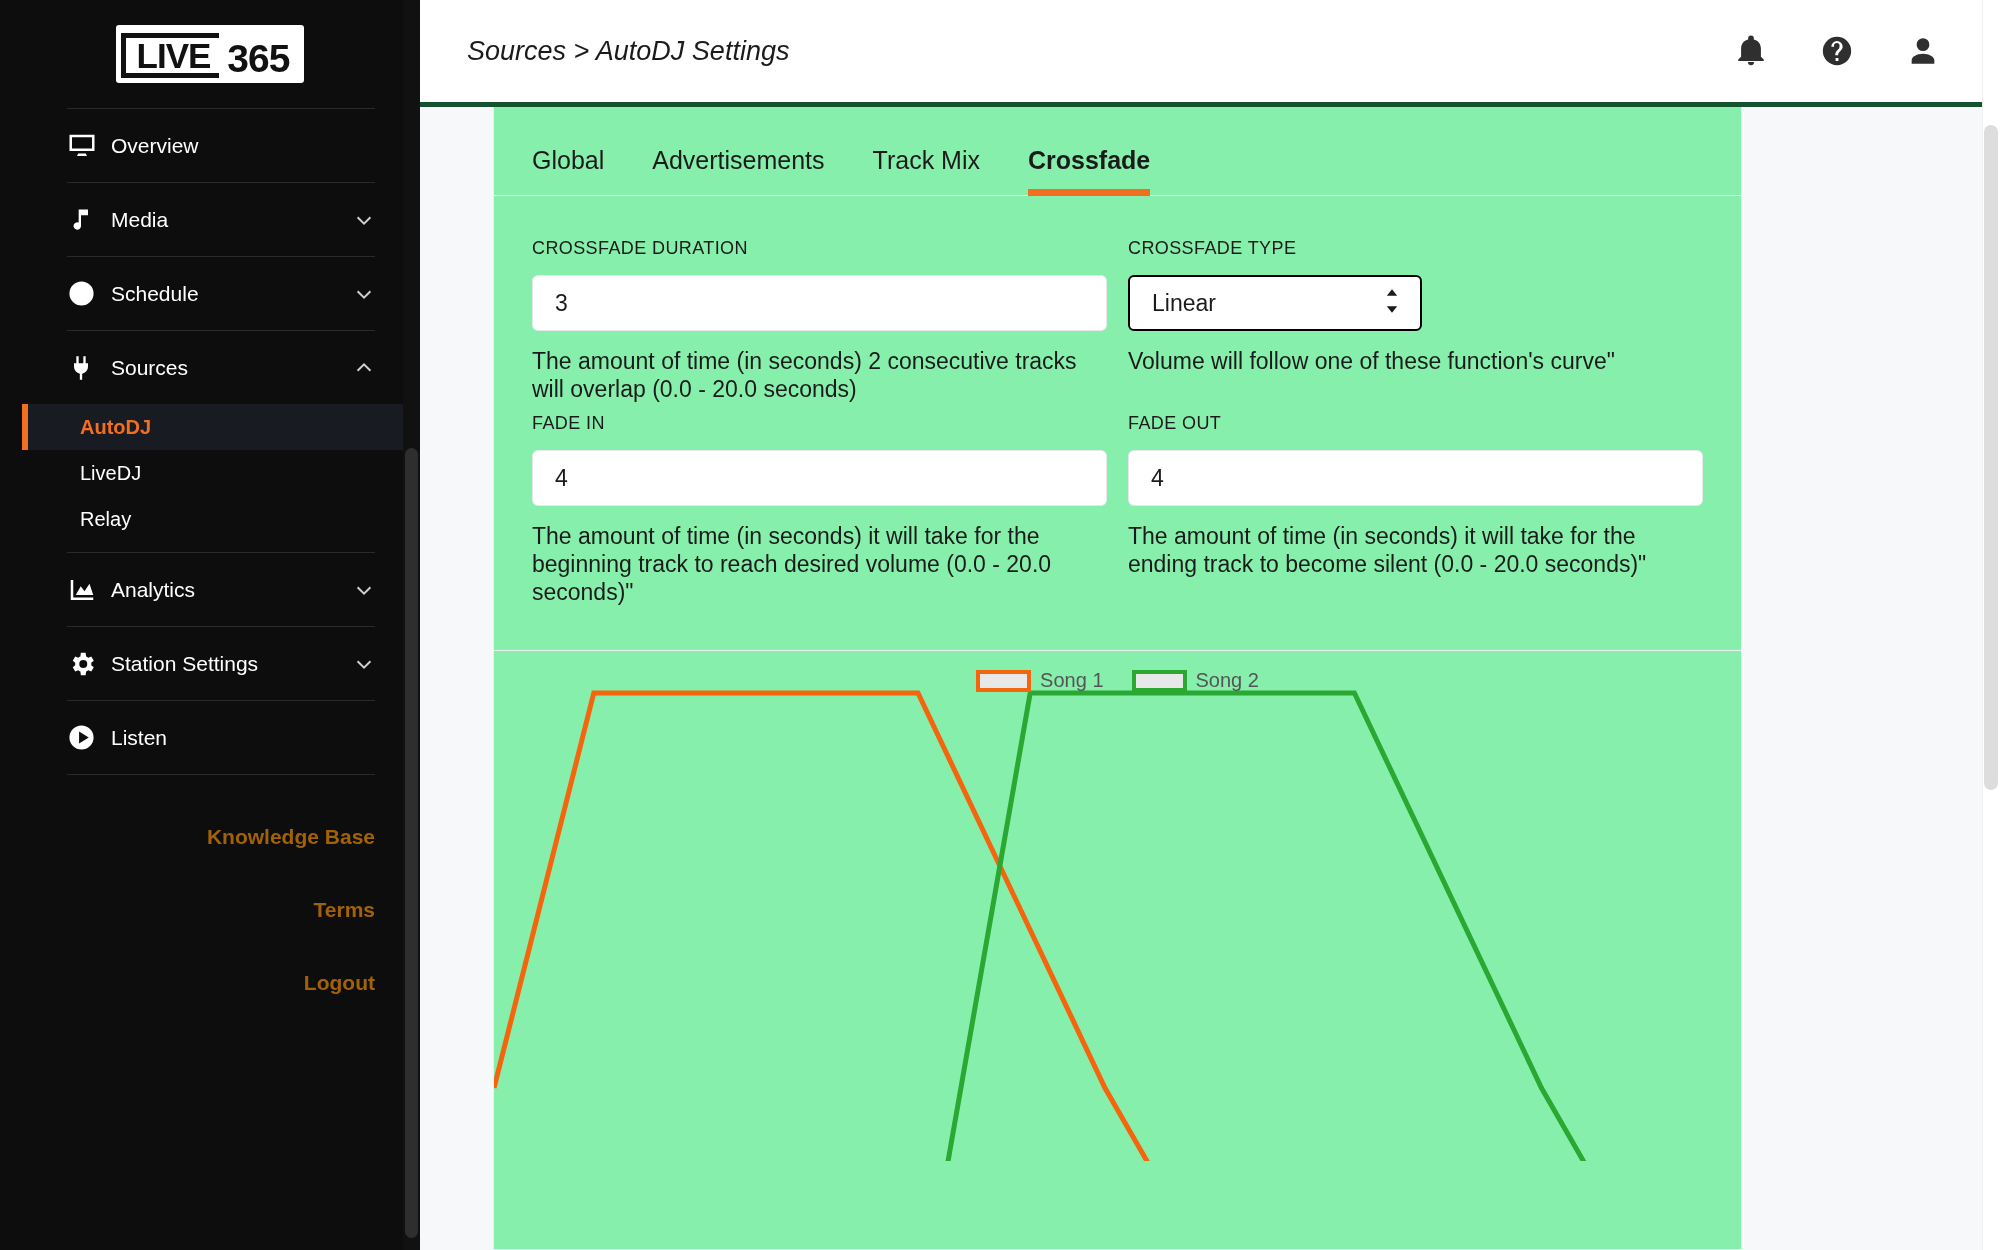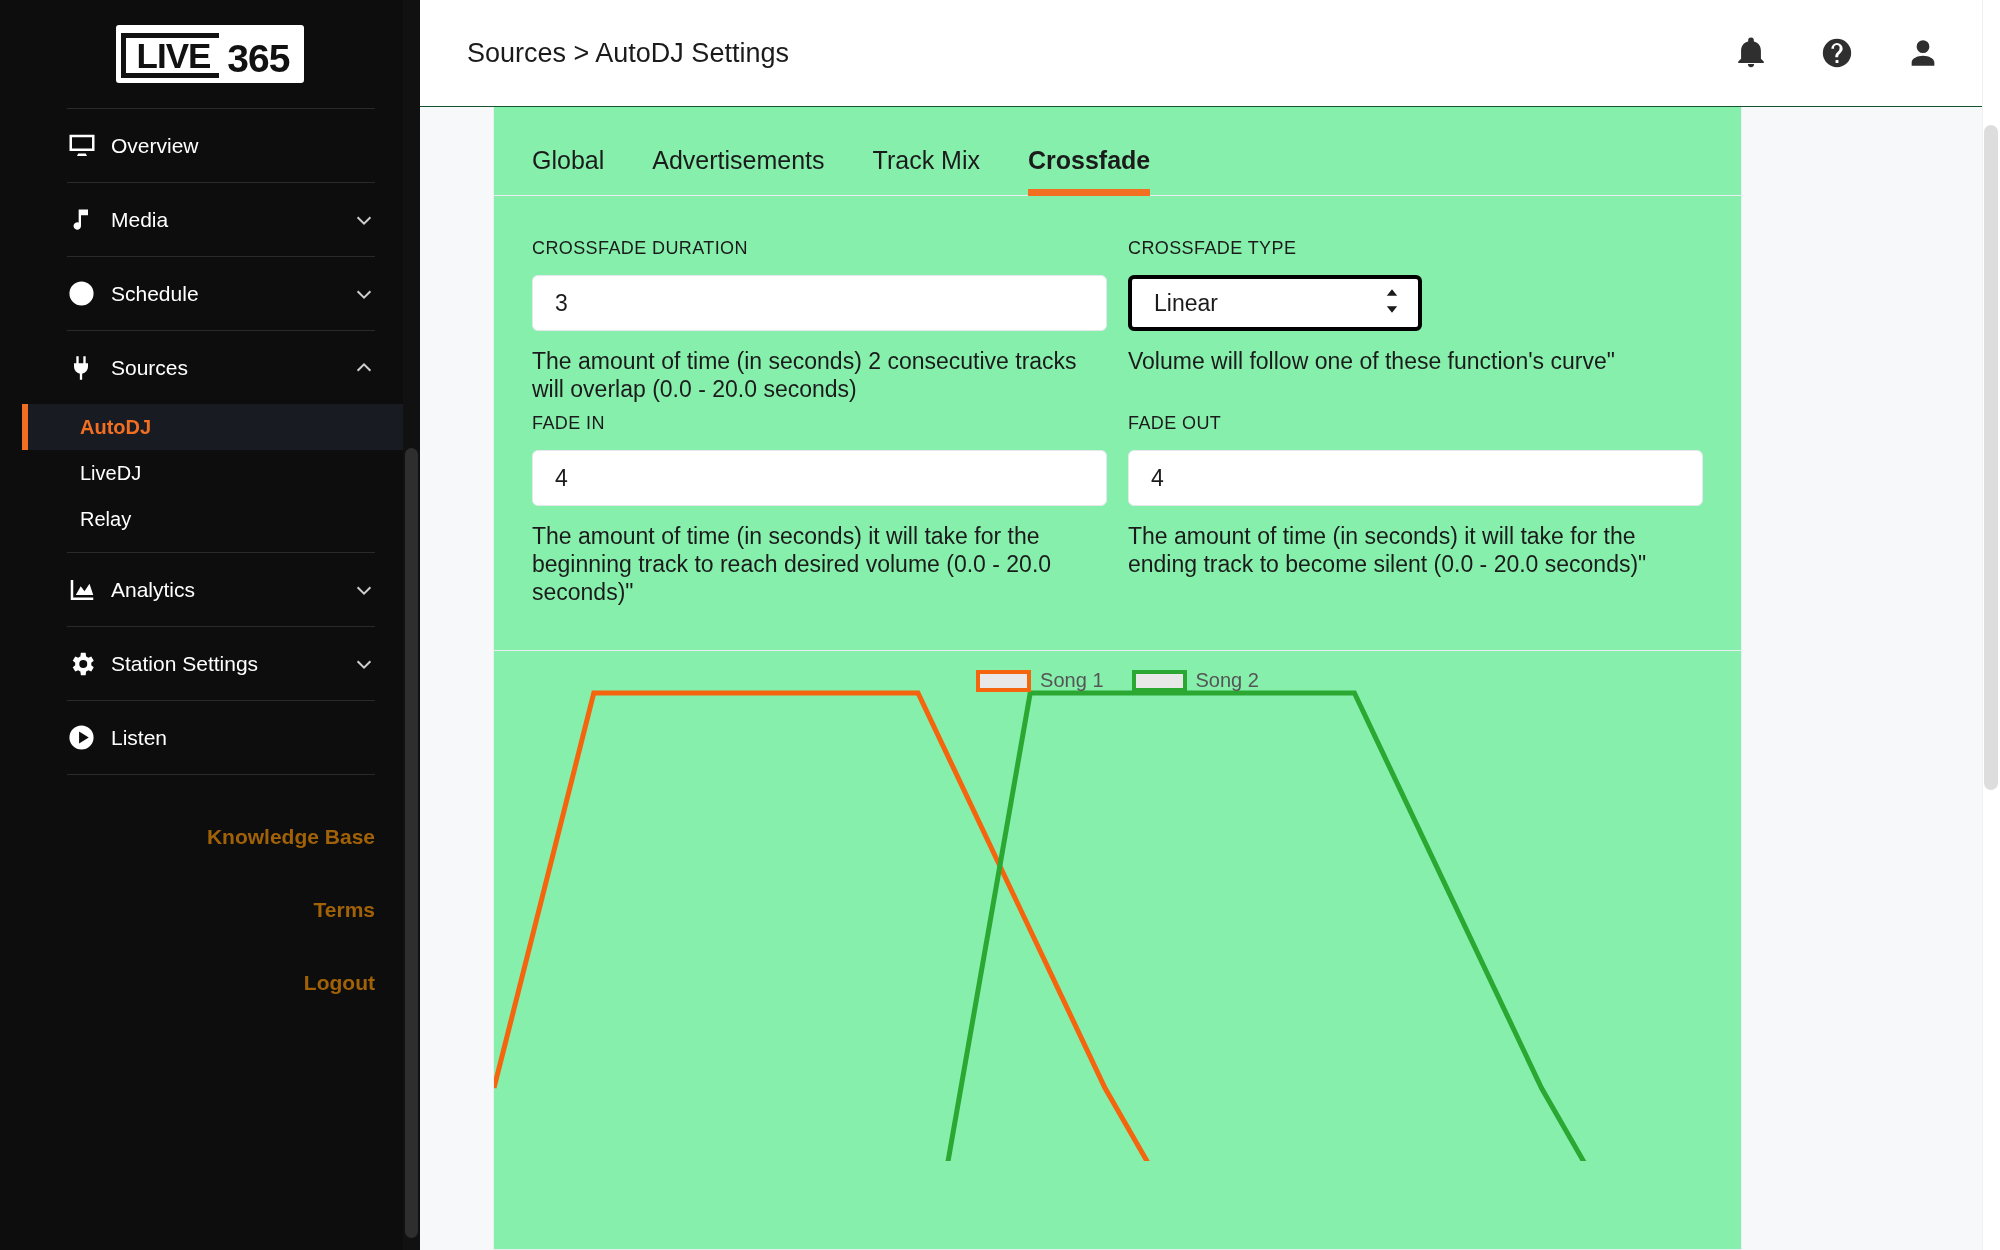--- a/index.html
+++ b/index.html
@@ -117,21 +117,22 @@
     flex:1 1 auto;
     height:1250px;
     background:#f7f8fa;
     overflow:hidden;
   }
   .topbar {
     height:107px;
     background:#ffffff;
     display:flex; align-items:center;
     padding:0 60px 0 47px;
-    border-bottom:1px solid #14532d;
+    border-bottom:5px solid #14532d;
+    font-style:italic;
   }
   .breadcrumb {
     font-size:27px;
     color:#1b1b1b;
     font-weight:500;
     flex:1;
   }
   .topbar-icons { display:flex; align-items:center; gap:52px; }
   .tb-ico { width:34px; height:34px; color:#2f2f2f; cursor:pointer; }
 
@@ -192,21 +193,21 @@
     color:#1b1b1b;
     padding:0 22px;
     font-family:"Liberation Sans", sans-serif;
     background:#ffffff;
     outline:none;
   }
   .select-wrap { position:relative; width:294px; }
   .field-select {
     width:294px;
     height:56px;
-    border:4px solid #000000;
+    border:2px solid #000000;
     border-radius:6px;
     font-size:23px;
     color:#1b1b1b;
     padding:8px 22px;
     font-family:"Liberation Sans", sans-serif;
     background:#ffffff;
     appearance:none;
     -webkit-appearance:none;
     outline:none;
   }

